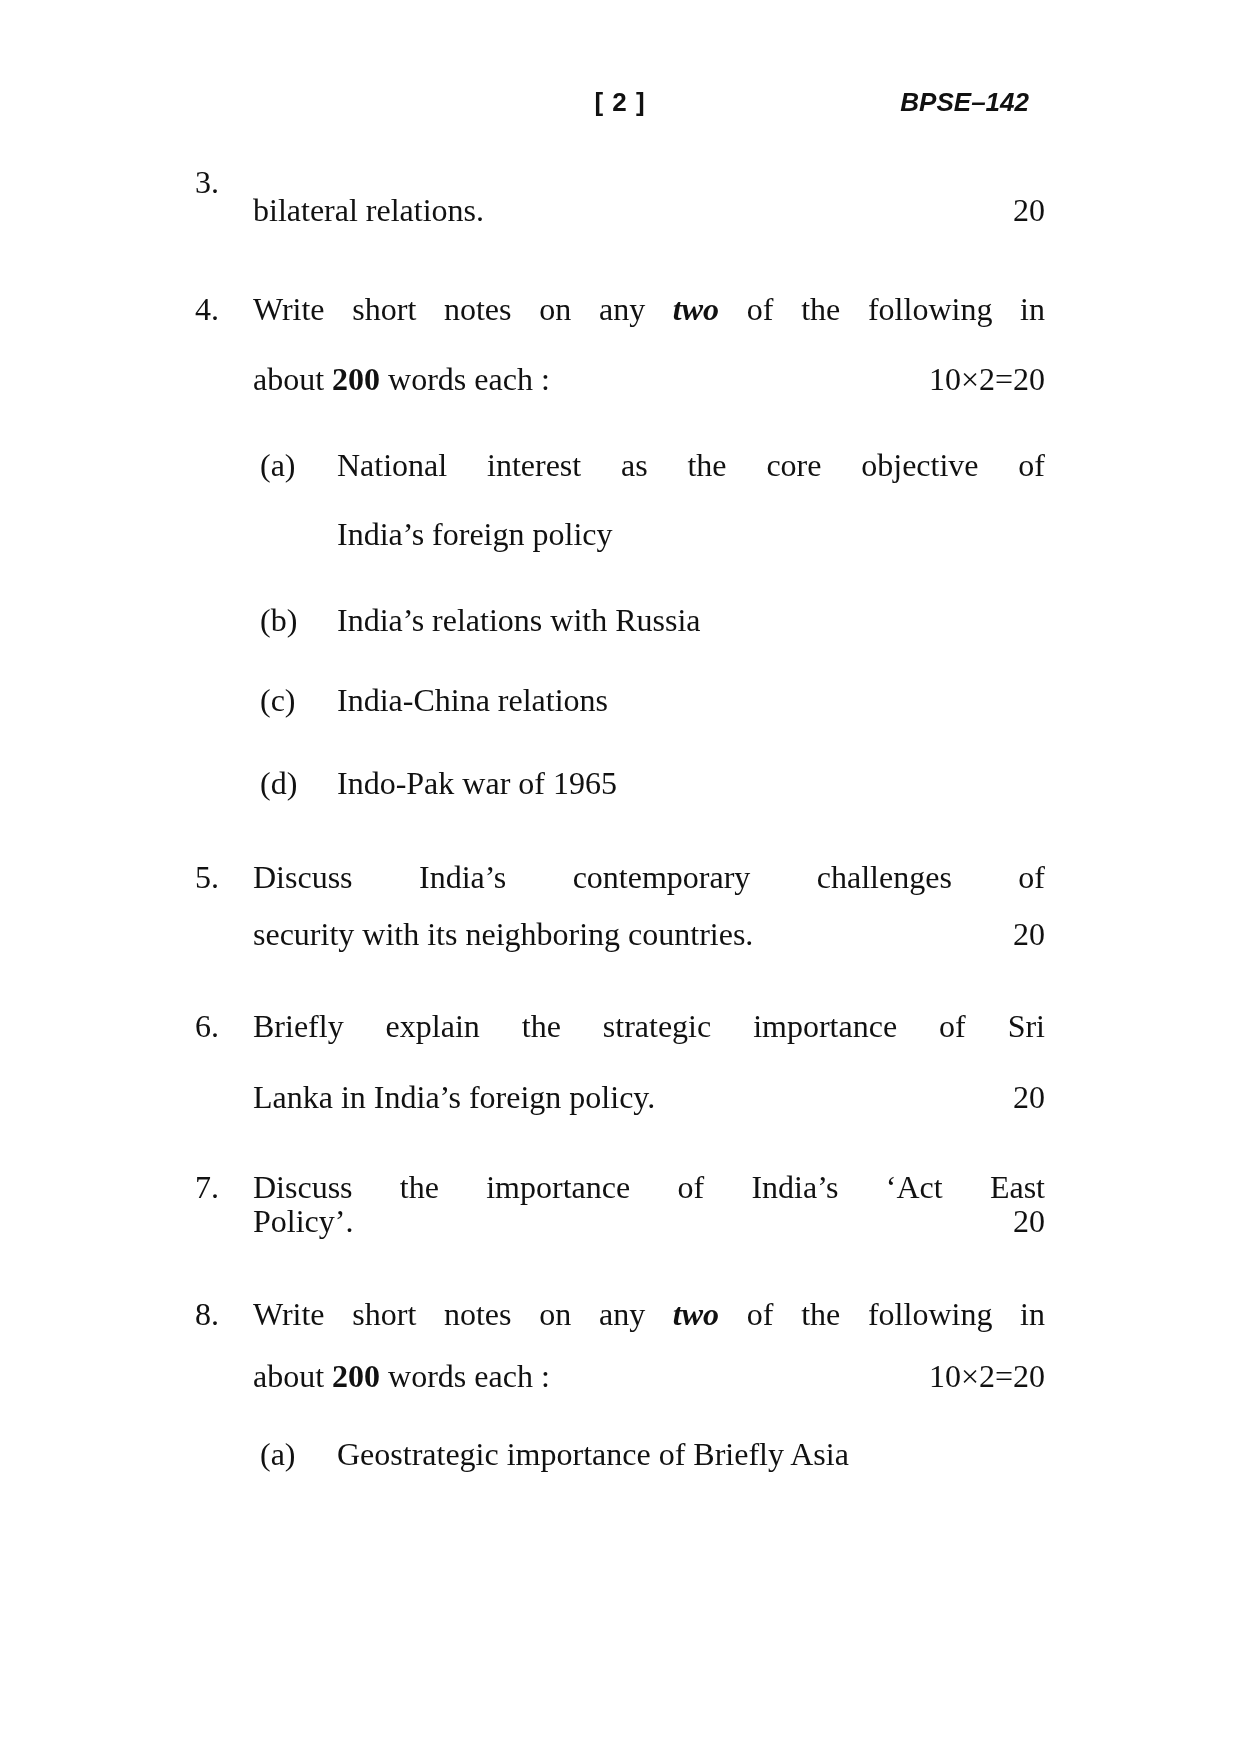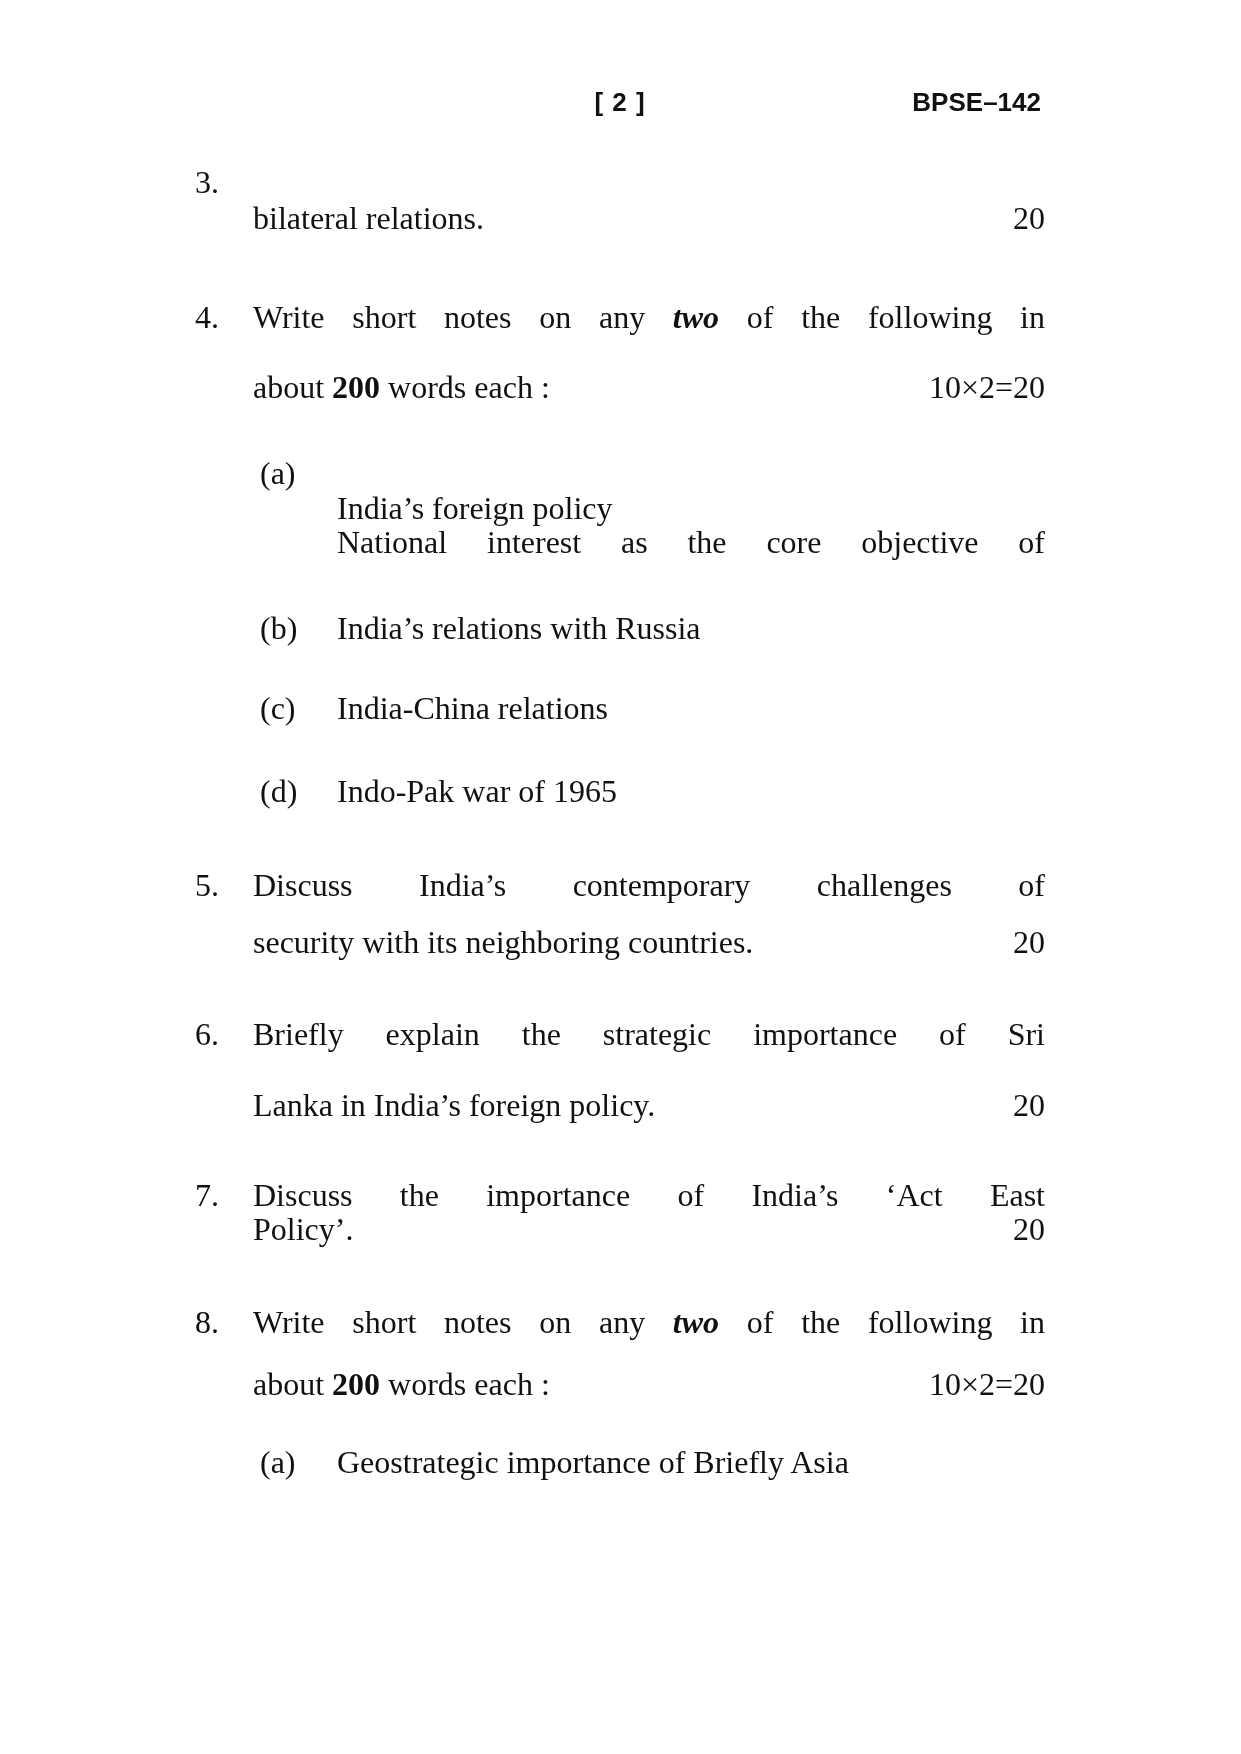--- a/index.html
+++ b/index.html
@@ -22,21 +22,21 @@
     font-family:"Liberation Sans","DejaVu Sans",sans-serif;
     font-weight:700;
     font-size:26px;
     line-height:28px;
   }
   .pagenum {
     position:absolute; left:50%; transform:translateX(-50%);
     letter-spacing:1px;
   }
   .coursecode {
-    position:absolute; right:4px; top:0;
+    position:absolute; right:16px; top:0;font-style:italic;
   }
   .q { display:flex; align-items:flex-start; }
   .qnum { width:58px; flex:0 0 58px; font-size:32px; line-height:34px; }
   .qbody { flex:1 1 auto; min-width:0; }
   .sub { display:flex; align-items:flex-start; margin-left:65px; }
   .sublabel { width:77px; flex:0 0 77px; font-size:32px; line-height:34px; }
   .subbody { flex:1 1 auto; min-width:0; }
   .line { font-size:32px; line-height:34px; min-height:34px; }
   .just { text-align:justify; text-align-last:justify; }
   .flexline { display:flex; justify-content:space-between; align-items:baseline; }
@@ -51,43 +51,43 @@
   <div class="content">
 
     <div class="pageheader">
       <span class="pagenum">[ 2 ]</span>
       <span class="coursecode">BPSE–142</span>
     </div>
 
     <div class="q" style="margin-top:49px">
       <span class="qnum">3.</span>
       <div class="qbody">
-        <div class="line flexline" style="margin-top:36px">
+        <div class="line flexline" style="margin-top:28px">
           <span class="linetext">bilateral relations.</span>
           <span class="score">20</span>
         </div>
       </div>
     </div>
 
     <div class="q" style="margin-top:65px">
       <span class="qnum">4.</span>
       <div class="qbody">
         <div class="line just"><span>Write short notes on any </span><span class="em-i">two</span><span> of the following in</span></div>
         <div class="line flexline" style="margin-top:36px">
           <span class="linetext"><span>about </span><span class="b-200">200</span><span> words each :</span></span>
           <span class="score">10×2=20</span>
         </div>
       </div>
     </div>
 
     <div class="sub" style="margin-top:52px">
       <span class="sublabel">(a)</span>
       <div class="subbody">
+        <div class="line just">National interest as the core objective of</div>
         <div class="line" style="margin-top:35px">India’s foreign policy</div>
-        <div class="line just">National interest as the core objective of</div>
       </div>
     </div>
 
     <div class="sub" style="margin-top:52px">
       <span class="sublabel">(b)</span>
       <div class="subbody">
         <div class="line">India’s relations with Russia</div>
       </div>
     </div>
 

